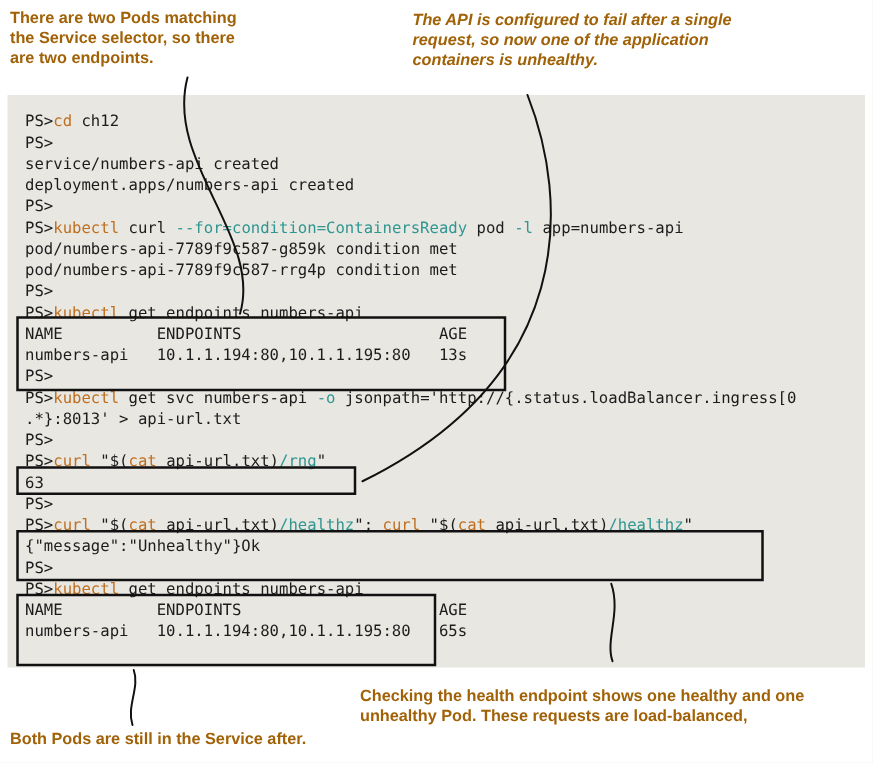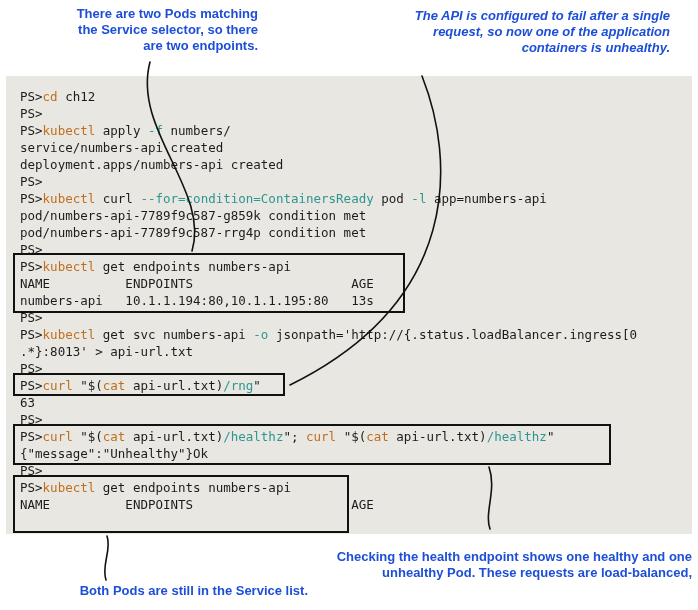--- a/index.html
+++ b/index.html
@@ -8,22 +8,21 @@
     position:relative;
     width:698px; height:610px;
     font-family:"Liberation Sans", sans-serif;
     overflow:hidden;
   }
   .annotation {
     position:absolute;
     font-weight:bold;
     font-size:13px;
     line-height:16px;
-    color:#1d4ed8;
-    text-align:right;
+    color:#a16207;
   }
   .terminal {
     position:absolute;
     left:6px; top:76px;
     width:686px; height:458px;
     background:var(--terminal_bg, #e8e7e2);
     padding:12px 0 18px 14px;
   }
   .term-line {
     font-family:"DejaVu Sans Mono", monospace;
@@ -67,28 +66,27 @@
   <div>request, so now one of the application</div>
   <div>containers is unhealthy.</div>
 </div>
 
 <div class="annotation" style="left:288px; top:531px; width:404px;margin-top:18px;">
   <div>Checking the health endpoint shows one healthy and one</div>
   <div>unhealthy Pod. These requests are load-balanced,</div>
 </div>
 
 <div class="annotation" style="left:8px; top:583px; width:300px;">
-  <div>Both Pods are still in the Service list.</div>
+  <div>Both Pods are still in the Service after.</div>
 </div>
 
 <div class="terminal">
   <div>
       <div class="term-line"><span class="tok-p">PS&gt;</span><span class="tok-c">cd</span><span class="tok-p"> ch12</span></div>
       <div class="term-line"><span class="tok-p">PS&gt;</span></div>
-      <div class="term-line"><span class="tok-p">PS&gt;</span><span class="tok-c">kubectl</span><span class="tok-p"> apply </span><span class="tok-t">-f</span><span class="tok-p"> numbers/</span></div>
       <div class="term-line"><span class="tok-p">service/numbers-api created</span></div>
       <div class="term-line"><span class="tok-p">deployment.apps/numbers-api created</span></div>
       <div class="term-line"><span class="tok-p">PS&gt;</span></div>
       <div class="term-line"><span class="tok-p">PS&gt;</span><span class="tok-c">kubectl</span><span class="tok-p"> curl </span><span class="tok-t">--for=condition=ContainersReady</span><span class="tok-p"> pod </span><span class="tok-t">-l</span><span class="tok-p"> app=numbers-api</span></div>
       <div class="term-line"><span class="tok-p">pod/numbers-api-7789f9c587-g859k condition met</span></div>
       <div class="term-line"><span class="tok-p">pod/numbers-api-7789f9c587-rrg4p condition met</span></div>
       <div class="term-line"><span class="tok-p">PS&gt;</span></div>
       <div class="term-line"><span class="tok-p">PS&gt;</span><span class="tok-c">kubectl</span><span class="tok-p"> get endpoints numbers-api</span></div>
       <div class="term-line"><span class="tok-p">NAME          ENDPOINTS                     AGE</span></div>
       <div class="term-line"><span class="tok-p">numbers-api   10.1.1.194:80,10.1.1.195:80   13s</span></div>
@@ -97,20 +95,21 @@
       <div class="term-line"><span class="tok-p">.*}:8013' &gt; api-url.txt</span></div>
       <div class="term-line"><span class="tok-p">PS&gt;</span></div>
       <div class="term-line"><span class="tok-p">PS&gt;</span><span class="tok-c">curl</span><span class="tok-p"> "$(</span><span class="tok-c">cat</span><span class="tok-p"> api-url.txt)</span><span class="tok-t">/rng</span><span class="tok-p">"</span></div>
       <div class="term-line"><span class="tok-p">63</span></div>
       <div class="term-line"><span class="tok-p">PS&gt;</span></div>
       <div class="term-line"><span class="tok-p">PS&gt;</span><span class="tok-c">curl</span><span class="tok-p"> "$(</span><span class="tok-c">cat</span><span class="tok-p"> api-url.txt)</span><span class="tok-t">/healthz</span><span class="tok-p">"; </span><span class="tok-c">curl</span><span class="tok-p"> "$(</span><span class="tok-c">cat</span><span class="tok-p"> api-url.txt)</span><span class="tok-t">/healthz</span><span class="tok-p">"</span></div>
       <div class="term-line"><span class="tok-p">{"message":"Unhealthy"}Ok</span></div>
       <div class="term-line"><span class="tok-p">PS&gt;</span></div>
       <div class="term-line"><span class="tok-p">PS&gt;</span><span class="tok-c">kubectl</span><span class="tok-p"> get endpoints numbers-api</span></div>
       <div class="term-line"><span class="tok-p">NAME          ENDPOINTS                     AGE</span></div>
+      <div class="term-line"><span class="tok-p">numbers-api   10.1.1.194:80,10.1.1.195:80   65s</span></div>
     </div>
 </div>
 
 <div class="hl-box" style="left:13px; top:253px; width:392px; height:60px;"></div>
 <div class="hl-box" style="left:13px; top:373px; width:272px; height:23px;"></div>
 <div class="hl-box" style="left:13px; top:424px; width:598px; height:41px;"></div>
 <div class="hl-box" style="left:13px; top:475px; width:336px; height:58px;"></div>
 
 <svg class="connectors" width="698" height="610" viewBox="0 0 698 610">
   <path d="M150,62 C132,130 210,190 192,251"></path>

